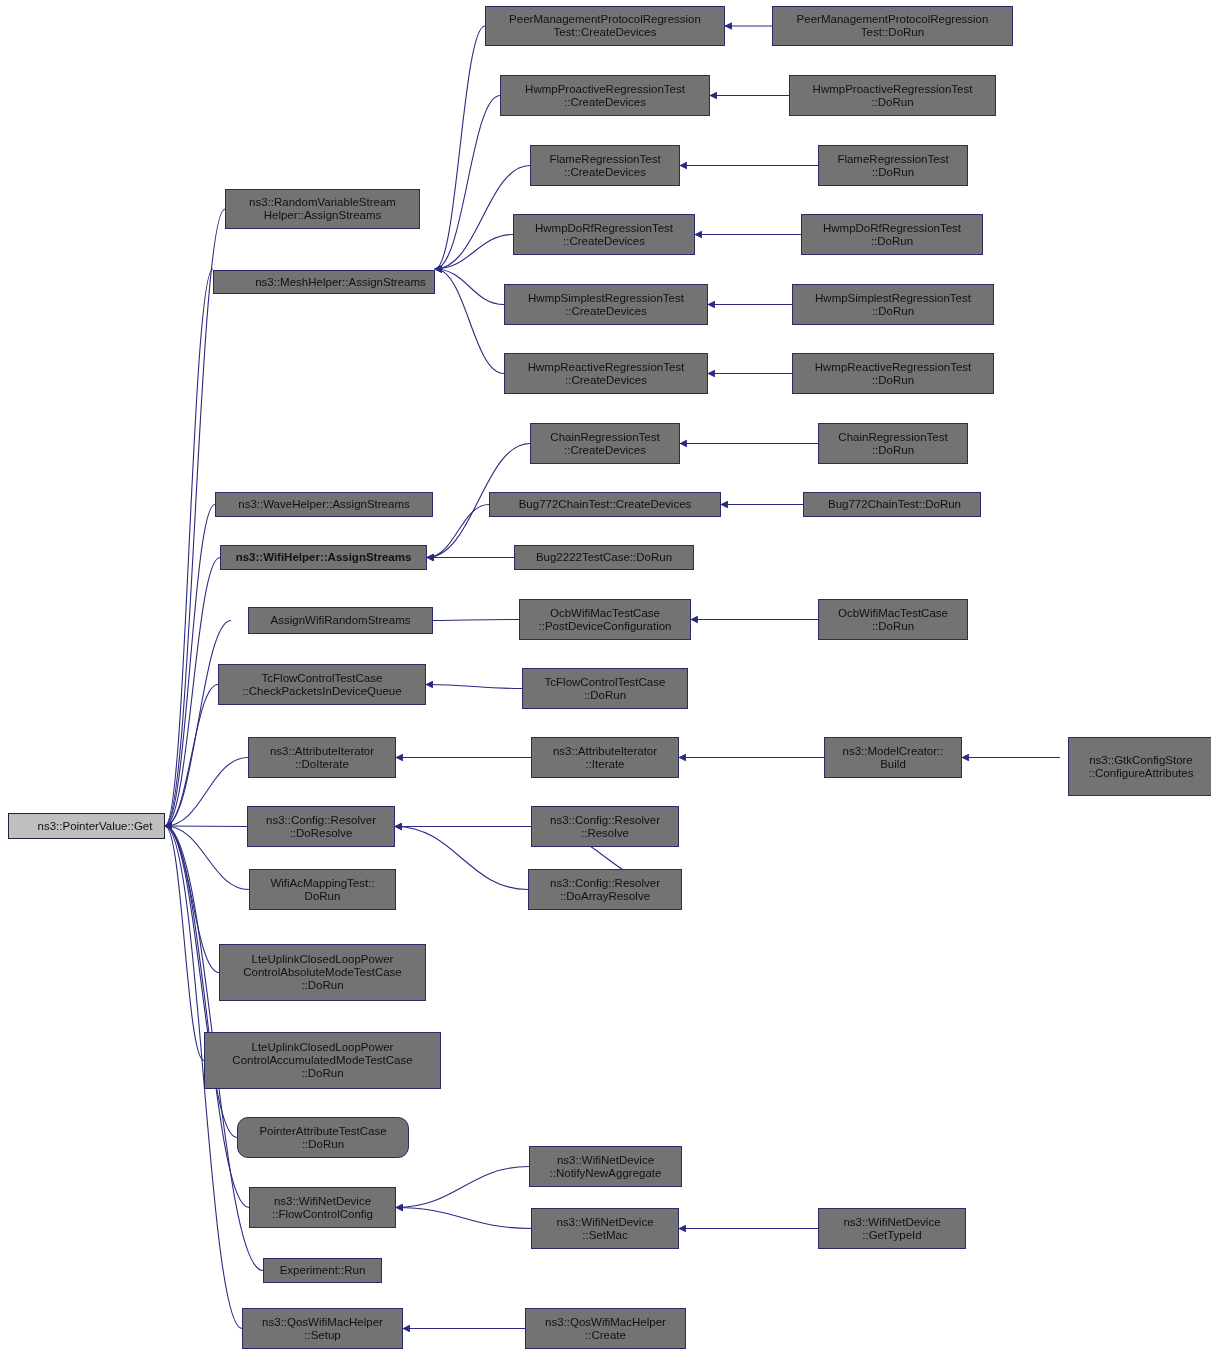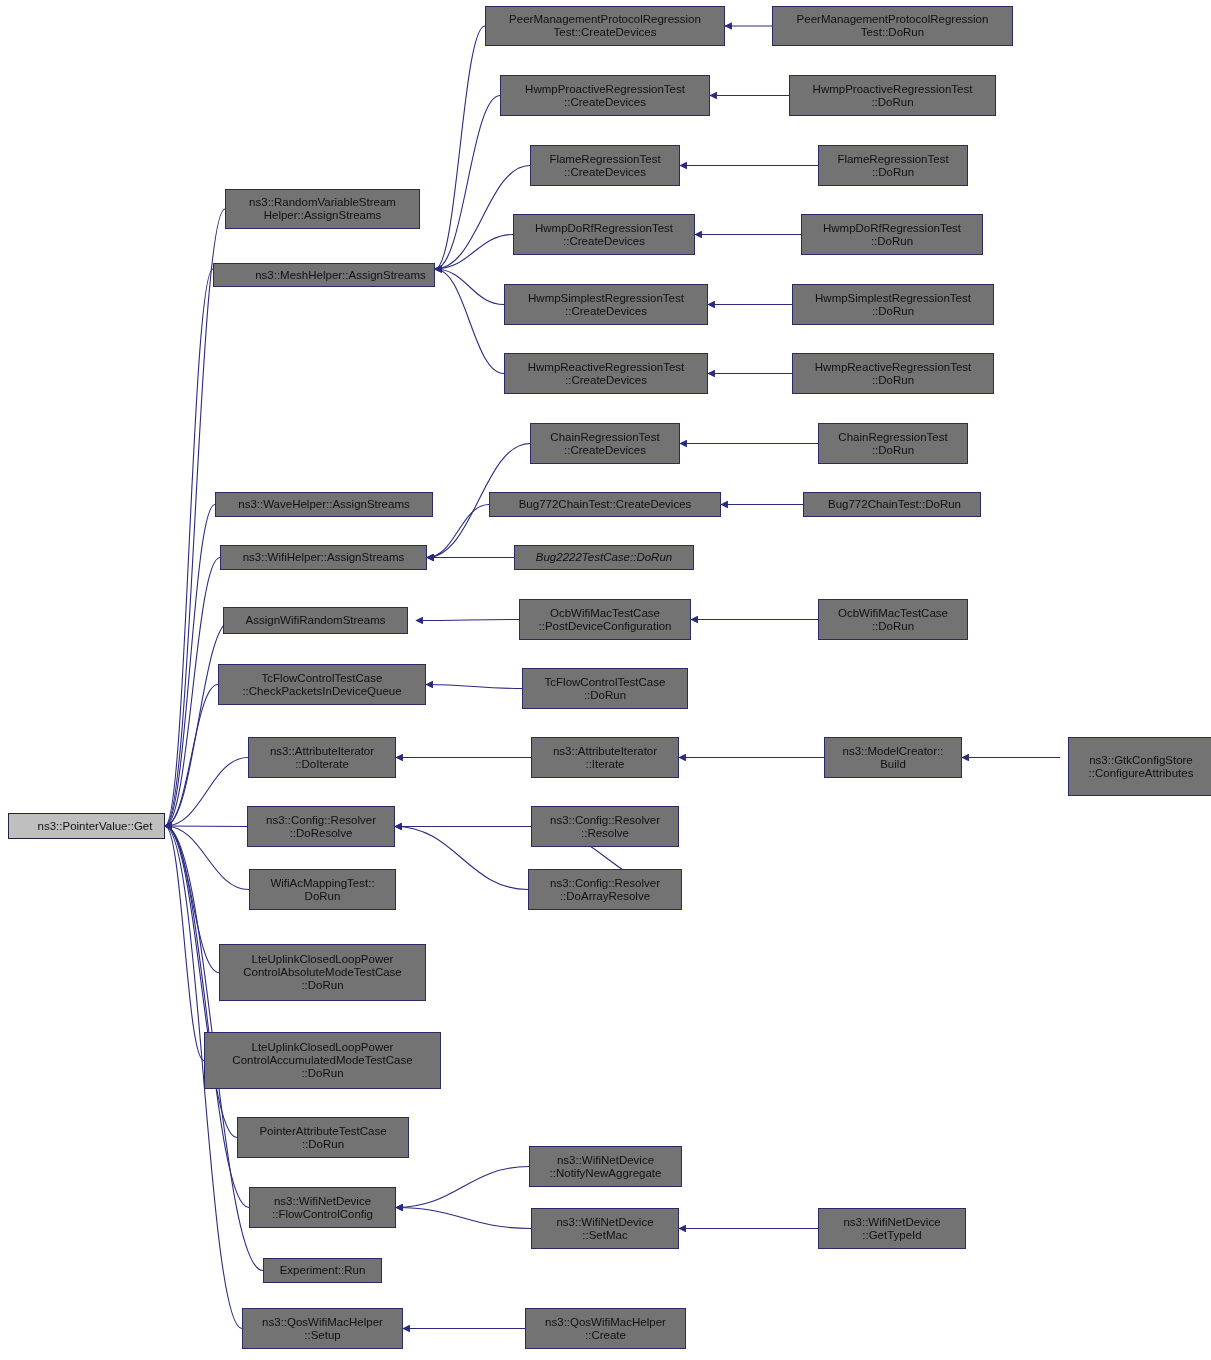--- a/index.html
+++ b/index.html
@@ -102,21 +102,21 @@
         <path d="M 818 1228.5 C 755.45 1228.5, 741.55 1228.5, 679 1228.5" fill="none" stroke="#2a2a80" stroke-width="1.1" marker-end="url(#arrow)"></path>
         <path d="M 263 1270.5 C 218.9 1270.5, 209.1 826, 165 826" fill="none" stroke="#2a2a80" stroke-width="1.1" marker-end="url(#arrow)"></path>
         <path d="M 242 1328.5 C 207.35 1328.5, 199.65 826, 165 826" fill="none" stroke="#2a2a80" stroke-width="1.1" marker-end="url(#arrow)"></path>
         <path d="M 525 1328.5 C 470.1 1328.5, 457.9 1328.5, 403 1328.5" fill="none" stroke="#2a2a80" stroke-width="1.1" marker-end="url(#arrow)"></path>
       </g>
   </svg>
   <div id="nodes">
       <div class="node root" style="left: 8px; top: 813px; width: 157px; height: 26px;">ns3::PointerValue::Get</div>
       <div class="node" style="left: 225px; top: 189px; width: 195px; height: 40px;">ns3::RandomVariableStream
 Helper::AssignStreams</div>
-      <div class="node" style="left: 213px; top: 263px; width: 222px; height: 24px; padding-left: 36px;">ns3::MeshHelper::AssignStreams</div>
+      <div class="node" style="left: 213px; top: 270px; width: 222px; height: 24px; padding-left: 36px;">ns3::MeshHelper::AssignStreams</div>
       <div class="node" style="left: 485px; top: 6px; width: 240px; height: 40px;">PeerManagementProtocolRegression
 Test::CreateDevices</div>
       <div class="node" style="left: 772px; top: 6px; width: 241px; height: 40px;">PeerManagementProtocolRegression
 Test::DoRun</div>
       <div class="node" style="left: 500px; top: 75px; width: 210px; height: 41px;">HwmpProactiveRegressionTest
 ::CreateDevices</div>
       <div class="node" style="left: 789px; top: 75px; width: 207px; height: 41px;">HwmpProactiveRegressionTest
 ::DoRun</div>
       <div class="node" style="left: 530px; top: 145px; width: 150px; height: 41px;">FlameRegressionTest
 ::CreateDevices</div>
@@ -134,23 +134,23 @@
 ::CreateDevices</div>
       <div class="node" style="left: 792px; top: 353px; width: 202px; height: 41px;">HwmpReactiveRegressionTest
 ::DoRun</div>
       <div class="node" style="left: 530px; top: 423px; width: 150px; height: 41px;">ChainRegressionTest
 ::CreateDevices</div>
       <div class="node" style="left: 818px; top: 423px; width: 150px; height: 41px;">ChainRegressionTest
 ::DoRun</div>
       <div class="node" style="left: 215px; top: 492px; width: 218px; height: 25px; text-align: right;">ns3::WaveHelper::AssignStreams</div>
       <div class="node" style="left: 489px; top: 492px; width: 232px; height: 25px;">Bug772ChainTest::CreateDevices</div>
       <div class="node" style="left: 803px; top: 492px; width: 178px; height: 25px; padding-left: 8px;">Bug772ChainTest::DoRun</div>
-      <div class="node" style="left: 220px; top: 545px; width: 207px; height: 25px;">ns3::WifiHelper::AssignStreams</div>
-      <div class="node" style="left: 514px; top: 545px; width: 180px; height: 25px; font-style: italic;">Bug2222TestCase::DoRun</div>
-      <div class="node" style="left: 223px; top: 607px; width: 185px; height: 27px;">AssignWifiRandomStreams</div>
+      <div class="node" style="left: 220px; top: 545px; width: 207px; height: 25px; font-weight: bold;">ns3::WifiHelper::AssignStreams</div>
+      <div class="node" style="left: 514px; top: 545px; width: 180px; height: 25px;">Bug2222TestCase::DoRun</div>
+      <div class="node" style="left: 248px; top: 607px; width: 185px; height: 27px;">AssignWifiRandomStreams</div>
       <div class="node" style="left: 519px; top: 599px; width: 172px; height: 41px;">OcbWifiMacTestCase
 ::PostDeviceConfiguration</div>
       <div class="node" style="left: 818px; top: 599px; width: 150px; height: 41px;">OcbWifiMacTestCase
 ::DoRun</div>
       <div class="node" style="left: 218px; top: 664px; width: 208px; height: 41px;">TcFlowControlTestCase
 ::CheckPacketsInDeviceQueue</div>
       <div class="node" style="left: 522px; top: 668px; width: 166px; height: 41px;">TcFlowControlTestCase
 ::DoRun</div>
       <div class="node" style="left: 248px; top: 737px; width: 148px; height: 41px;">ns3::AttributeIterator
 ::DoIterate</div>
@@ -167,21 +167,21 @@
       <div class="node" style="left: 528px; top: 869px; width: 154px; height: 41px;">ns3::Config::Resolver
 ::DoArrayResolve</div>
       <div class="node" style="left: 249px; top: 869px; width: 147px; height: 41px;">WifiAcMappingTest::
 DoRun</div>
       <div class="node" style="left: 219px; top: 944px; width: 207px; height: 57px;">LteUplinkClosedLoopPower
 ControlAbsoluteModeTestCase
 ::DoRun</div>
       <div class="node" style="left: 204px; top: 1032px; width: 237px; height: 57px;">LteUplinkClosedLoopPower
 ControlAccumulatedModeTestCase
 ::DoRun</div>
-      <div class="node" style="left: 237px; top: 1117px; width: 172px; height: 41px;">PointerAttributeTestCase
+      <div class="node" style="left: 237px; top: 1117px; width: 172px; height: 41px; border-radius: 11px;">PointerAttributeTestCase
 ::DoRun</div>
       <div class="node" style="left: 529px; top: 1146px; width: 153px; height: 41px;">ns3::WifiNetDevice
 ::NotifyNewAggregate</div>
       <div class="node" style="left: 249px; top: 1187px; width: 147px; height: 41px;">ns3::WifiNetDevice
 ::FlowControlConfig</div>
       <div class="node" style="left: 531px; top: 1208px; width: 148px; height: 41px;">ns3::WifiNetDevice
 ::SetMac</div>
       <div class="node" style="left: 818px; top: 1208px; width: 148px; height: 41px;">ns3::WifiNetDevice
 ::GetTypeId</div>
       <div class="node" style="left: 263px; top: 1258px; width: 119px; height: 25px;">Experiment::Run</div>

